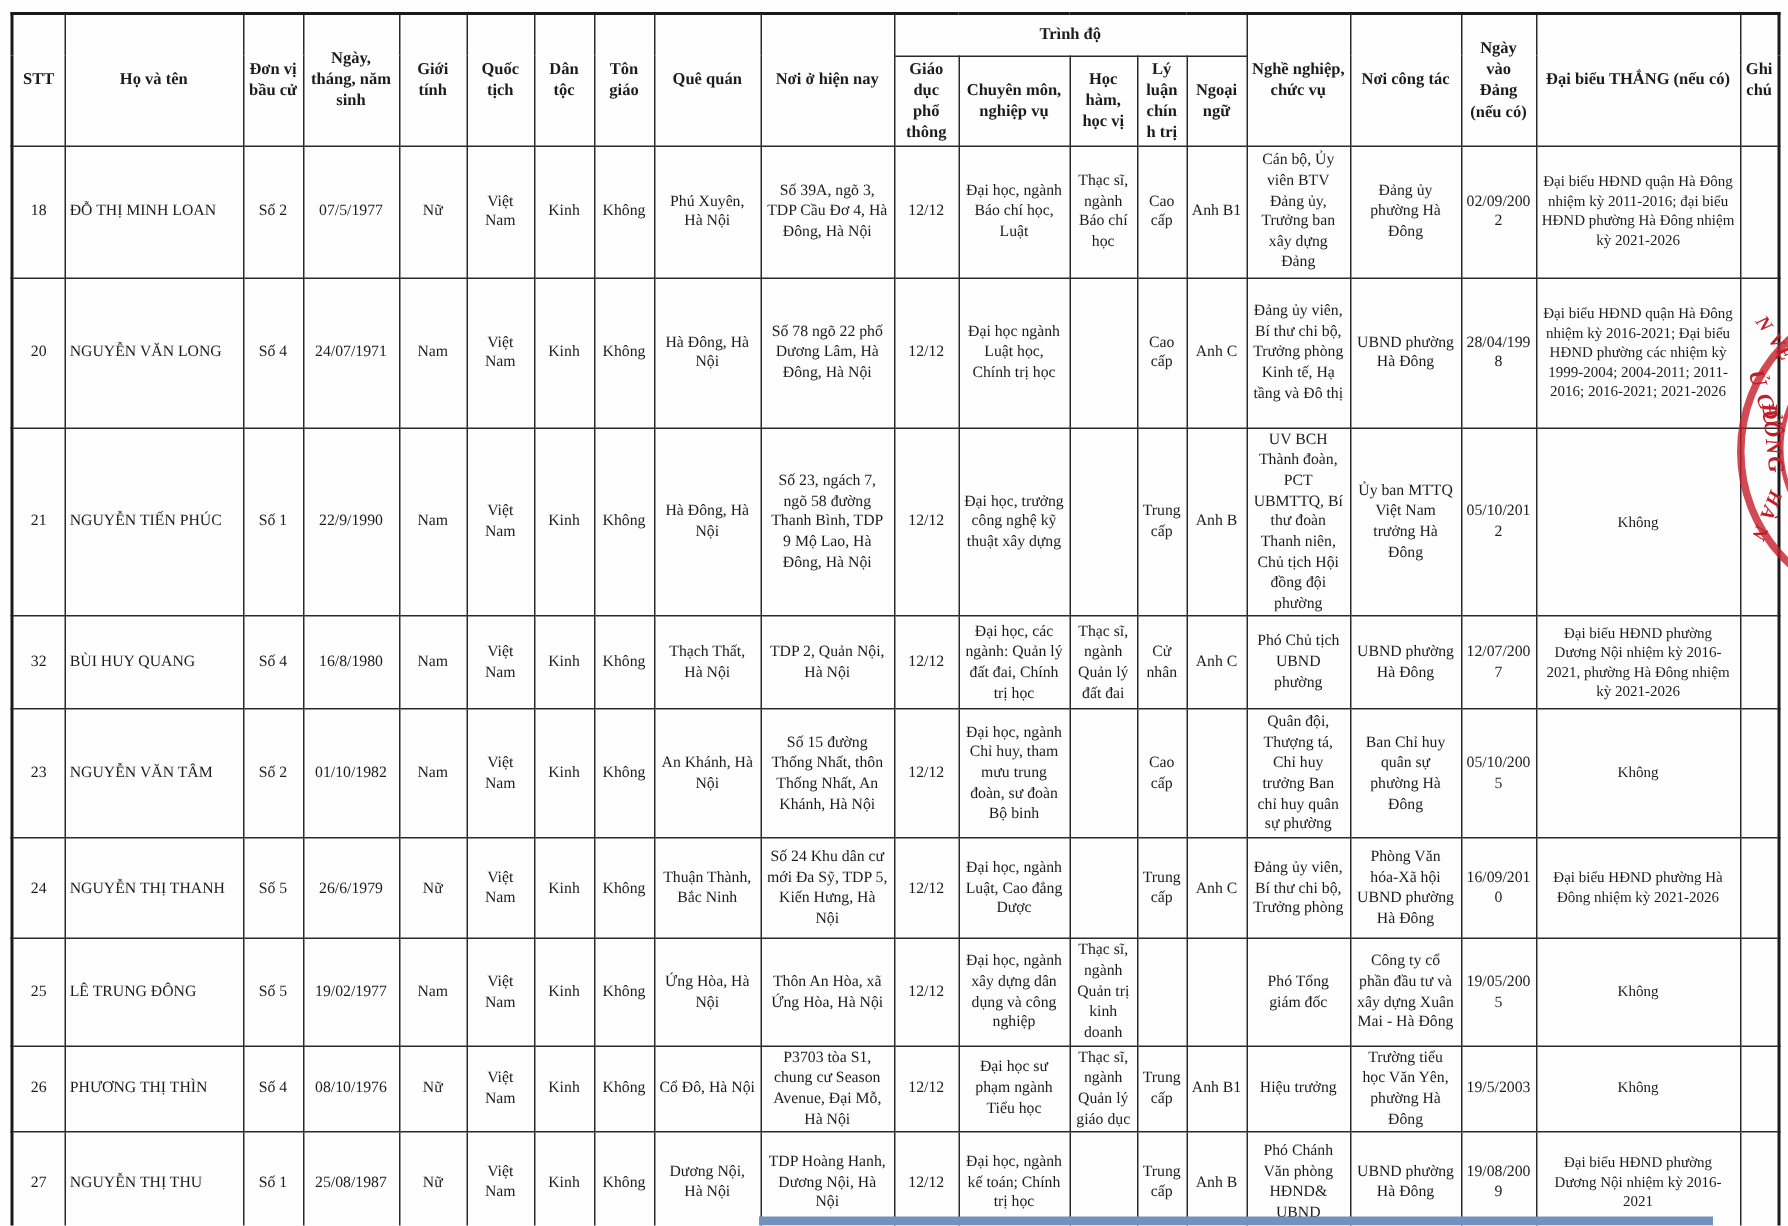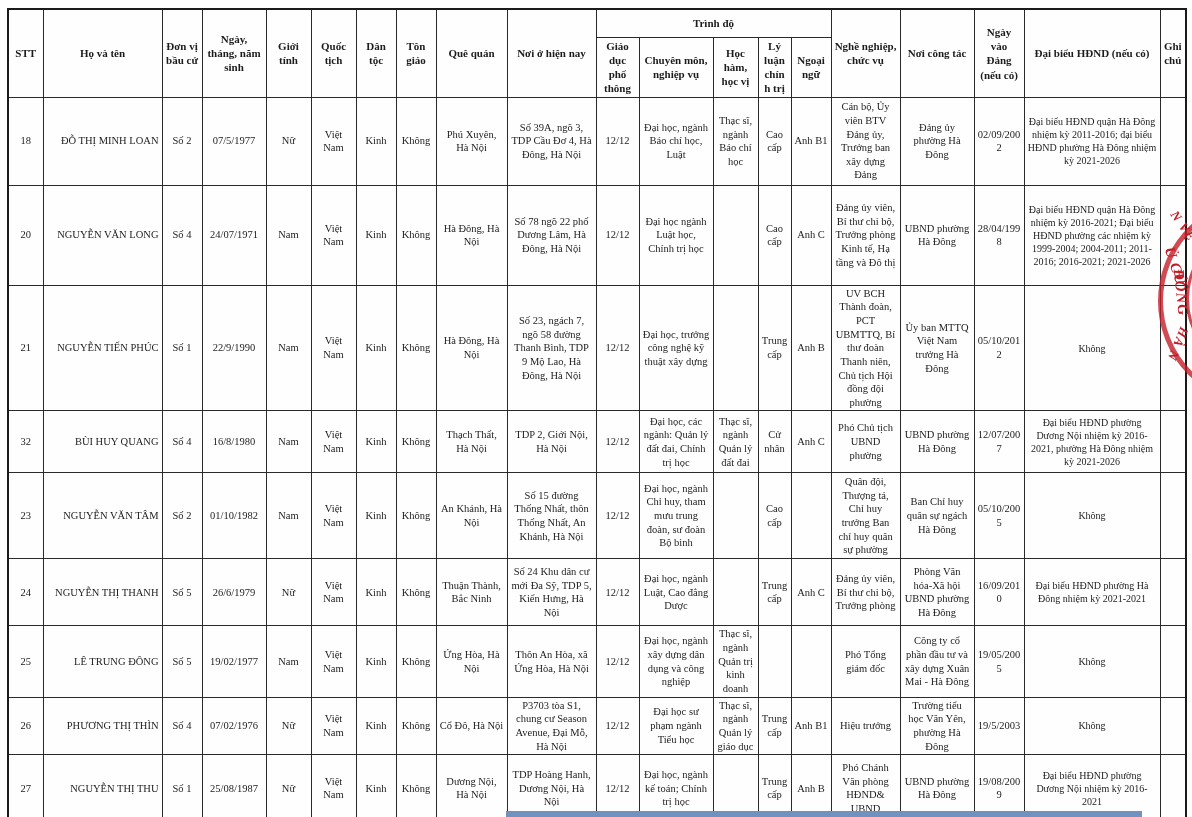--- a/index.html
+++ b/index.html
@@ -25,21 +25,21 @@
   thead tr.sub-row{ height:58px; }
   tbody tr:nth-child(1){height:88px}
   tbody tr:nth-child(2){height:100px}
   tbody tr:nth-child(3){height:117px}
   tbody tr:nth-child(4){height:62px}
   tbody tr:nth-child(5){height:86px}
   tbody tr:nth-child(6){height:67px}
   tbody tr:nth-child(7){height:70px}
   tbody tr:nth-child(8){height:57px}
   tbody tr:nth-child(9){height:68px}
-  tbody td:nth-child(2){ text-align:right; }
+  tbody td:nth-child(2){ text-align:left; }
   tbody td:nth-child(19){ font-size:10px;margin-left:32px; }
   
   .stamp-circle{
     position:absolute; border-radius:50%; pointer-events:none;
   }
   .stamp-outer{ left:1158px; top:196px; width:200px; height:200px; border:5px solid rgba(196,30,40,.8); }
   .stamp-inner{ left:1186px; top:224px; width:144px; height:144px; border:3px solid rgba(196,30,40,.8); }
   .stamp-text{
     position:absolute; color:#c01e28; font-weight:bold; font-style:italic;
     font-size:13px; white-space:nowrap; pointer-events:none;
@@ -91,21 +91,21 @@
         <th rowspan="2">Giới tính</th>
         <th rowspan="2">Quốc tịch</th>
         <th rowspan="2">Dân tộc</th>
         <th rowspan="2">Tôn giáo</th>
         <th rowspan="2">Quê quán</th>
         <th rowspan="2">Nơi ở hiện nay</th>
         <th colspan="5">Trình độ</th>
         <th rowspan="2">Nghề nghiệp, chức vụ</th>
         <th rowspan="2">Nơi công tác</th>
         <th rowspan="2">Ngày vào Đảng (nếu có)</th>
-        <th rowspan="2">Đại biểu HĐND (nếu có)</th>
+        <th rowspan="2">Đại biểu THẮNG (nếu có)</th>
         <th rowspan="2">Ghi chú</th>
       </tr>
       <tr class="sub-row">
         <th>Giáo dục phổ thông</th>
         <th>Chuyên môn, nghiệp vụ</th>
         <th>Học hàm, học vị</th>
         <th>Lý luận chính trị</th>
         <th>Ngoại ngữ</th>
       </tr>
     </thead>
@@ -179,21 +179,21 @@
         <tr>
       <td>32</td>
       <td>BÙI HUY QUANG</td>
       <td>Số 4</td>
       <td>16/8/1980</td>
       <td>Nam</td>
       <td>Việt Nam</td>
       <td>Kinh</td>
       <td>Không</td>
       <td>Thạch Thất, Hà Nội</td>
-      <td>TDP 2, Giới Nội, Hà Nội</td>
+      <td>TDP 2, Quản Nội, Hà Nội</td>
       <td>12/12</td>
       <td>Đại học, các ngành: Quản lý đất đai, Chính trị học</td>
       <td>Thạc sĩ, ngành Quản lý đất đai</td>
       <td>Cử nhân</td>
       <td>Anh C</td>
       <td>Phó Chủ tịch UBND phường</td>
       <td>UBND phường Hà Đông</td>
       <td>12/07/2007</td>
       <td>Đại biểu HĐND phường Dương Nội nhiệm kỳ 2016-2021, phường Hà Đông nhiệm kỳ 2021-2026</td>
       <td></td>
@@ -208,21 +208,21 @@
       <td>Kinh</td>
       <td>Không</td>
       <td>An Khánh, Hà Nội</td>
       <td>Số 15 đường Thống Nhất, thôn Thống Nhất, An Khánh, Hà Nội</td>
       <td>12/12</td>
       <td>Đại học, ngành Chỉ huy, tham mưu trung đoàn, sư đoàn Bộ binh</td>
       <td></td>
       <td>Cao cấp</td>
       <td></td>
       <td>Quân đội, Thượng tá, Chỉ huy trưởng Ban chỉ huy quân sự phường</td>
-      <td>Ban Chỉ huy quân sự ngách Hà Đông</td>
+      <td>Ban Chỉ huy quân sự phường Hà Đông</td>
       <td>05/10/2005</td>
       <td>Không</td>
       <td></td>
     </tr>
         <tr>
       <td>24</td>
       <td>NGUYỄN THỊ THANH</td>
       <td>Số 5</td>
       <td>26/6/1979</td>
       <td>Nữ</td>
@@ -232,21 +232,21 @@
       <td>Thuận Thành, Bắc Ninh</td>
       <td>Số 24 Khu dân cư mới Đa Sỹ, TDP 5, Kiến Hưng, Hà Nội</td>
       <td>12/12</td>
       <td>Đại học, ngành Luật, Cao đẳng Dược</td>
       <td></td>
       <td>Trung cấp</td>
       <td>Anh C</td>
       <td>Đảng ủy viên, Bí thư chi bộ, Trưởng phòng</td>
       <td>Phòng Văn hóa-Xã hội UBND phường Hà Đông</td>
       <td>16/09/2010</td>
-      <td>Đại biểu HĐND phường Hà Đông nhiệm kỳ 2021-2021</td>
+      <td>Đại biểu HĐND phường Hà Đông nhiệm kỳ 2021-2026</td>
       <td></td>
     </tr>
         <tr>
       <td>25</td>
       <td>LÊ TRUNG ĐÔNG</td>
       <td>Số 5</td>
       <td>19/02/1977</td>
       <td>Nam</td>
       <td>Việt Nam</td>
       <td>Kinh</td>
@@ -261,21 +261,21 @@
       <td>Phó Tổng giám đốc</td>
       <td>Công ty cổ phần đầu tư và xây dựng Xuân Mai - Hà Đông</td>
       <td>19/05/2005</td>
       <td>Không</td>
       <td></td>
     </tr>
         <tr>
       <td>26</td>
       <td>PHƯƠNG THỊ THÌN</td>
       <td>Số 4</td>
-      <td>07/02/1976</td>
+      <td>08/10/1976</td>
       <td>Nữ</td>
       <td>Việt Nam</td>
       <td>Kinh</td>
       <td>Không</td>
       <td>Cổ Đô, Hà Nội</td>
       <td>P3703 tòa S1, chung cư Season Avenue, Đại Mỗ, Hà Nội</td>
       <td>12/12</td>
       <td>Đại học sư phạm ngành Tiểu học</td>
       <td>Thạc sĩ, ngành Quản lý giáo dục</td>
       <td>Trung cấp</td>

